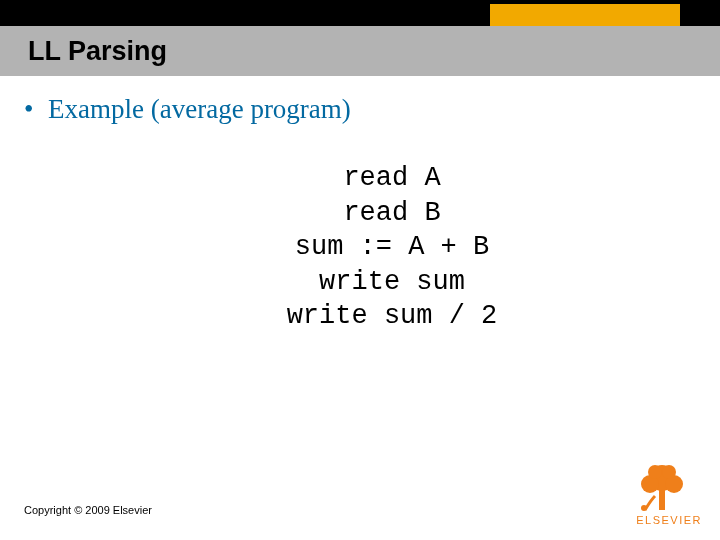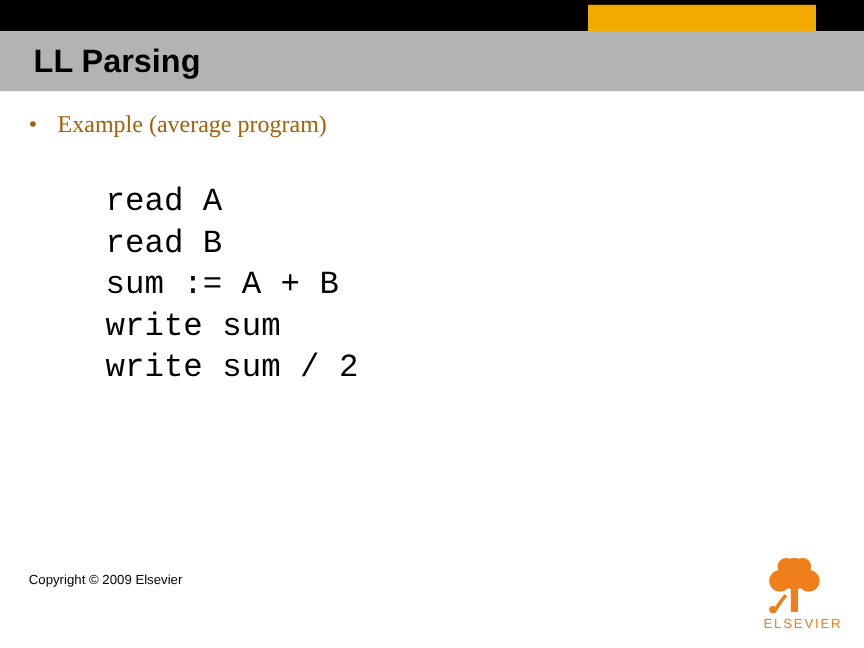--- a/index.html
+++ b/index.html
@@ -4,24 +4,24 @@
 <style>
   * { margin: 0; padding: 0; box-sizing: border-box; }
   html, body { width: 720px; height: 540px; font-family: "Times New Roman", Times, serif; background: #fff; overflow: hidden; }
   .slide { position: relative; width: 720px; height: 540px; border-radius: 29px; }
   .topbar { position: absolute; top: 0; left: 0; width: 720px; height: 26px; background: #000; }
   .orange { position: absolute; top: 4px; right: 40px; width: 190px; height: 50px; background: #f2a900; }
   .titlebar { position: absolute; top: 26px; left: 0; width: 720px; height: 50px; background: #b3b3b3; display: flex; align-items: center; padding-left: 28px; }
   .titlebar h1 { font-family: "Arial Black", Arial, sans-serif; font-weight: 900; font-size: 27px; letter-spacing: 0px; color: #000; }
   .content { position: absolute; top: 92px; left: 24px; width: 672px; }
   ul.main { list-style: none; }
-  ul.main > li { font-size: 20px; line-height: 1.28; color: #a16207; padding-left: 24px; text-indent: -24px; margin-bottom: 0; }
+  ul.main > li { font-size: 27px; line-height: 1.28; color: #0369a1; padding-left: 24px; text-indent: -24px; margin-bottom: 0; }
   ul.main > li::before { content: "•"; display: inline-block; width: 24px; text-indent: 0; }
-  .codeblock { margin-left: 64px; font-family: "Courier New", Courier, monospace; font-size: 27px; line-height: 1.28; white-space: pre; }
-  .copyright { position: absolute; left: 24px; bottom: 50px; font-family: Arial, sans-serif; font-size: 11px; color: #000; }
+  .codeblock { margin-left: 64px; font-family: "Courier New", Courier, monospace; font-size: 27px; line-height: 1.28; white-space: pre; text-align: center; }
+  .copyright { position: absolute; left: 24px; bottom: 24px; font-family: Arial, sans-serif; font-size: 11px; color: #000; }
   .logo { position: absolute; right: 18px; bottom: 14px; width: 80px; text-align: center; }
   .logo .tree { width: 58px; height: 52px; margin: 0 auto 2px; position: relative; }
   .logo svg { display: block; }
   .logo .word { font-family: Arial, sans-serif; font-size: 11px; letter-spacing: 1.5px; color: #ef7f1a; font-weight: 500; text-align: right; }
 </style>
 </head>
 <body>
 
 <div class="slide">
   <div class="topbar"></div>

